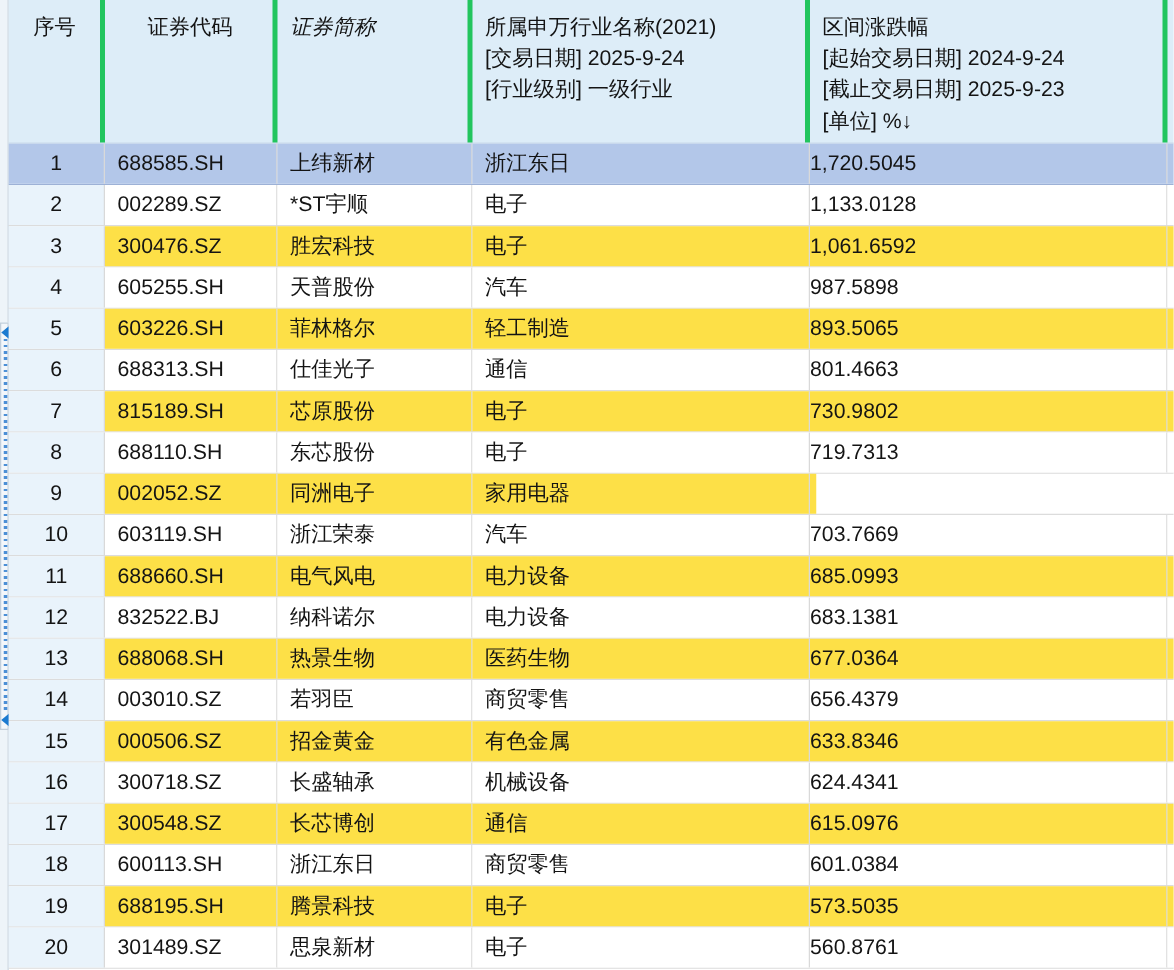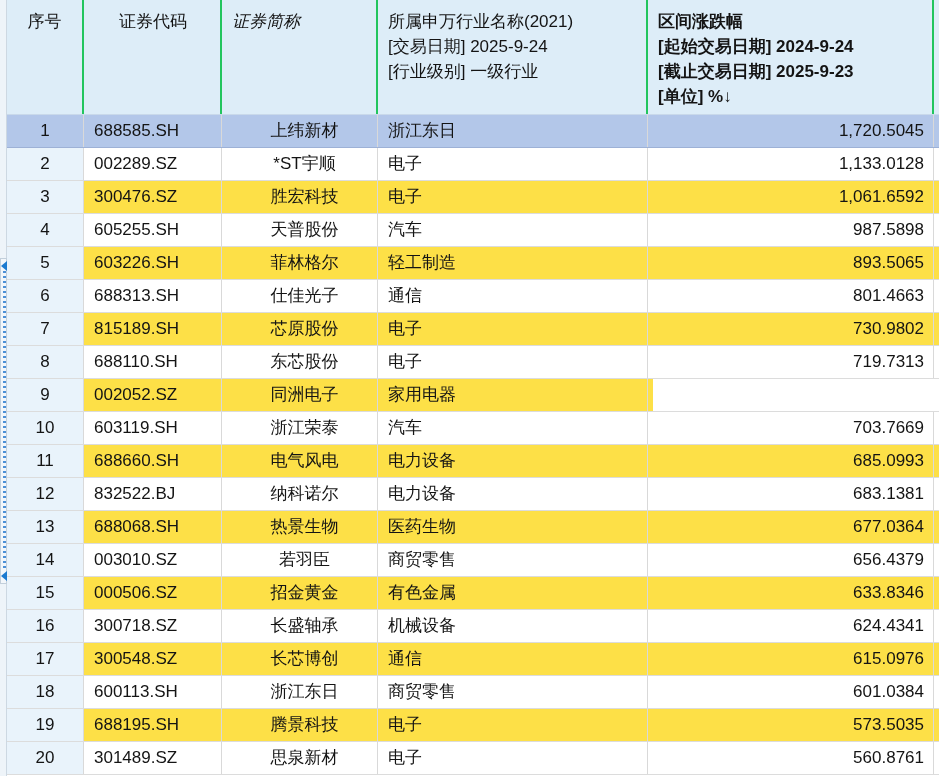--- a/index.html
+++ b/index.html
@@ -36,45 +36,45 @@
   .table { position:absolute; left:7px; top:0; width:932px; }
 
   .header-row {
     display:flex; height:115px;
     background:#ddedf8;
     border-bottom:1px solid #c9d9ea;
   }
   .hcell {
     padding:9px 8px 0 10px;
     font-size:17px; line-height:25px;
-    border-right:2px solid #22c55e;
+    border-right:4px solid #22c55e;
     white-space:nowrap; overflow:hidden;
   }
   .hcell.h-no   { width:77px; text-align:center; padding-left:0; padding-right:0; }
   .hcell.h-code { width:138px;text-align:center; }
   .hcell.h-name { width:156px;font-style:italic; }
   .hcell.h-ind  { width:270px; }
-  .hcell.h-chg  { width:286px;font-weight:bold; }
+  .hcell.h-chg  { width:286px; }
   .hcell.h-sliver { width:5px; border-right:none; padding:0; }
 
   .row {
     display:flex; height:33px;
     border-bottom:1px solid #dcdcdc;
   }
   .cell {
     font-size:17px; line-height:32px;
     border-right:1px solid #d9d9d9;
     white-space:nowrap; overflow:hidden;
     background:#ffffff;
   }
   .cell-no     { width:77px; text-align:center; background:#e9f3fb; }
   .cell-code   { width:138px; padding-left:10px; }
-  .cell-name   { width:156px; padding-left:10px;text-align:center; }
+  .cell-name   { width:156px; padding-left:10px; }
   .cell-industry { width:270px; padding-left:10px; }
-  .cell-change { width:286px; text-align:right; padding-right:9px; }
+  .cell-change { width:286px; text-align:left; padding-right:9px; }
   .cell-sliver { width:5px; border-right:none; }
 
   .row.zebra .cell { background:#fde047; }
   .row.zebra .cell-no { background:#e9f3fb; }
 
   .row.selected { border-bottom:1px solid #9db1d6; }
   .row.selected .cell,
   .row.selected .cell-no { background:#b3c7e9; }
 </style>
 </head>

